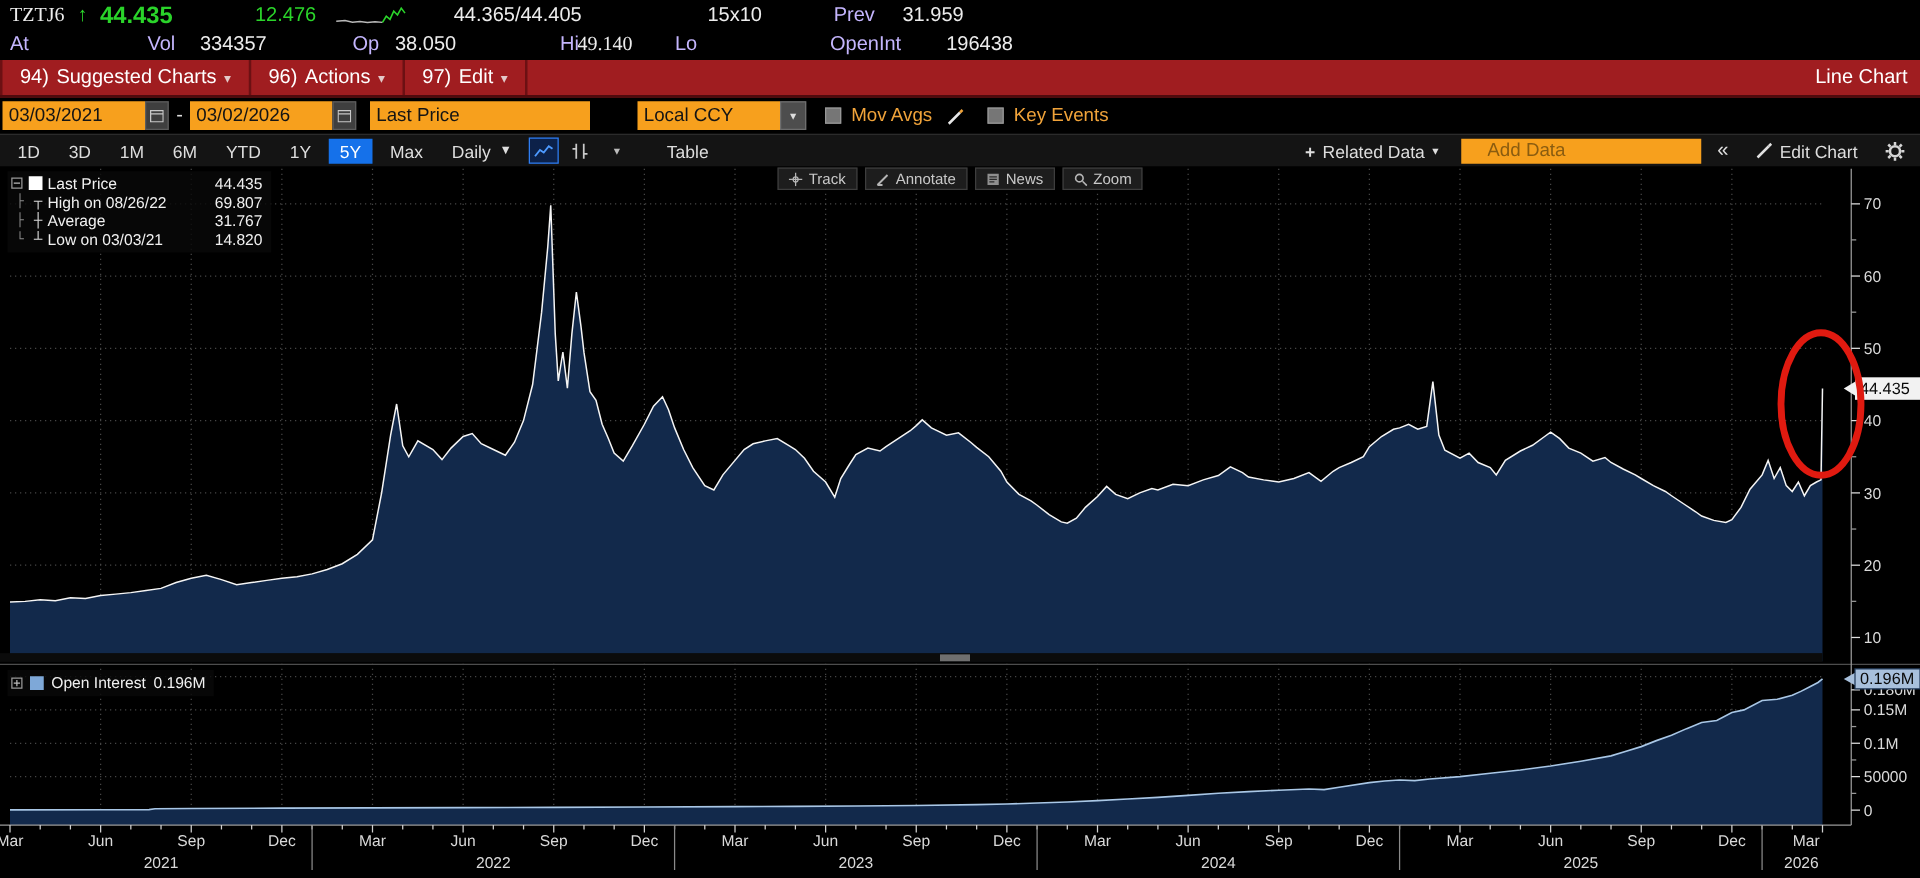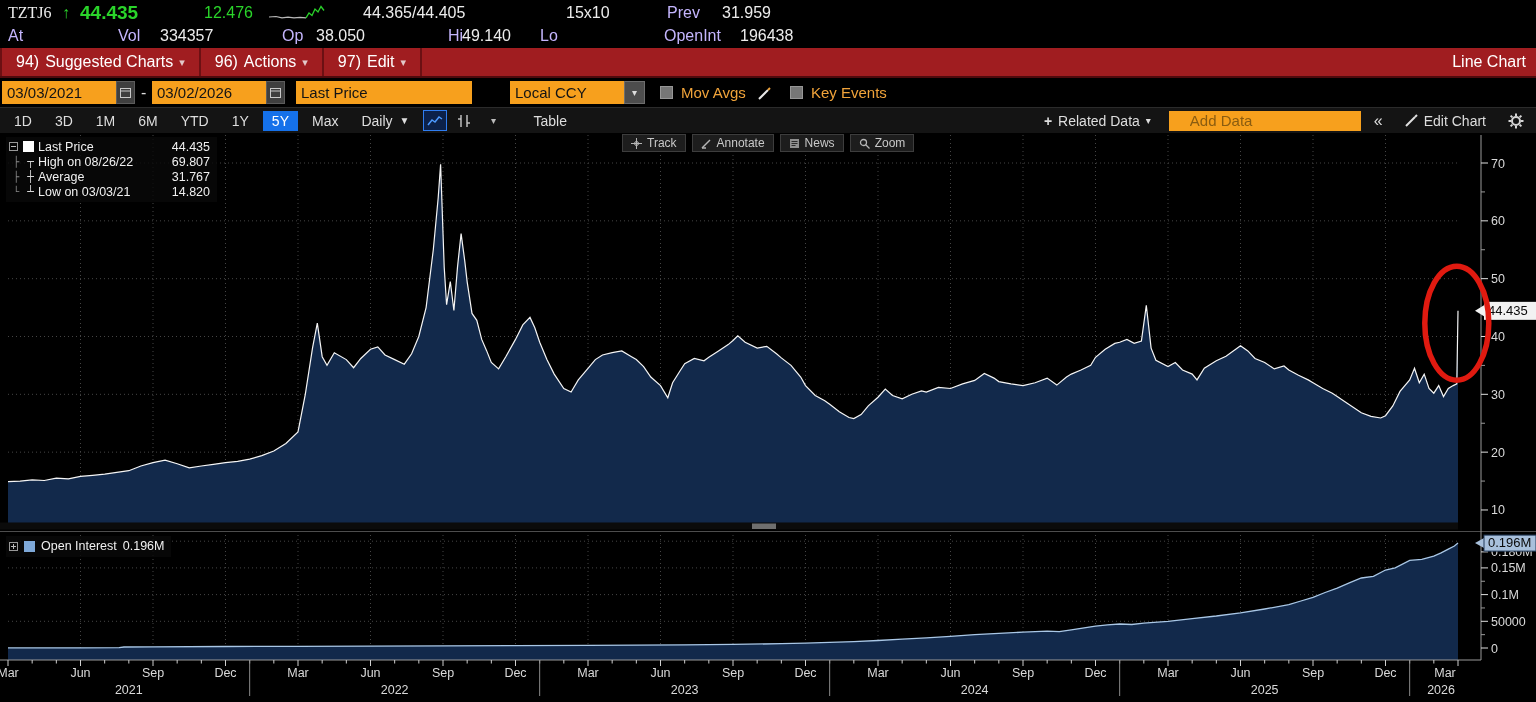--- a/index.html
+++ b/index.html
@@ -85,25 +85,25 @@
   <span class="abs olab" style="left:667px;top:4px;">Prev</span>
   <span class="abs wht" style="left:722px;top:4px;">31.959</span>
 
   <span class="abs olab" style="left:8px;top:27px;">At</span>
   <span class="abs wht" style="left:34px;top:27px;margin-top:23px;">14:41d</span>
   <span class="abs olab" style="left:118px;top:27px;">Vol</span>
   <span class="abs wht" style="left:160px;top:27px;">334357</span>
   <span class="abs olab" style="left:282px;top:27px;">Op</span>
   <span class="abs wht" style="left:316px;top:27px;">38.050</span>
   <span class="abs olab" style="left:432px;top:27px;margin-left:16px;">Hi</span>
-  <span class="abs wht" style="left:462px;top:27px;">49.140</span>
+  <span class="abs wht" style="left:462px;top:27px;font-family:Liberation Serif, serif;">49.140</span>
   <span class="abs olab" style="left:540px;top:27px;">Lo</span>
   <span class="abs wht" style="left:544px;top:27px;margin-top:19px;">37.960</span>
   <span class="abs olab" style="left:664px;top:27px;">OpenInt</span>
-  <span class="abs wht" style="left:740px;top:27px;">196438</span>
+  <span class="abs wht" style="left:757px;top:27px;">196438</span>
 </div>
 
 <div id="menubar">
   <div class="mitem">
     <span>94)</span>
     <span>Suggested Charts</span>
     <span class="caret">▾</span>
   </div>
   <div class="mitem">
     <span>96)</span>

